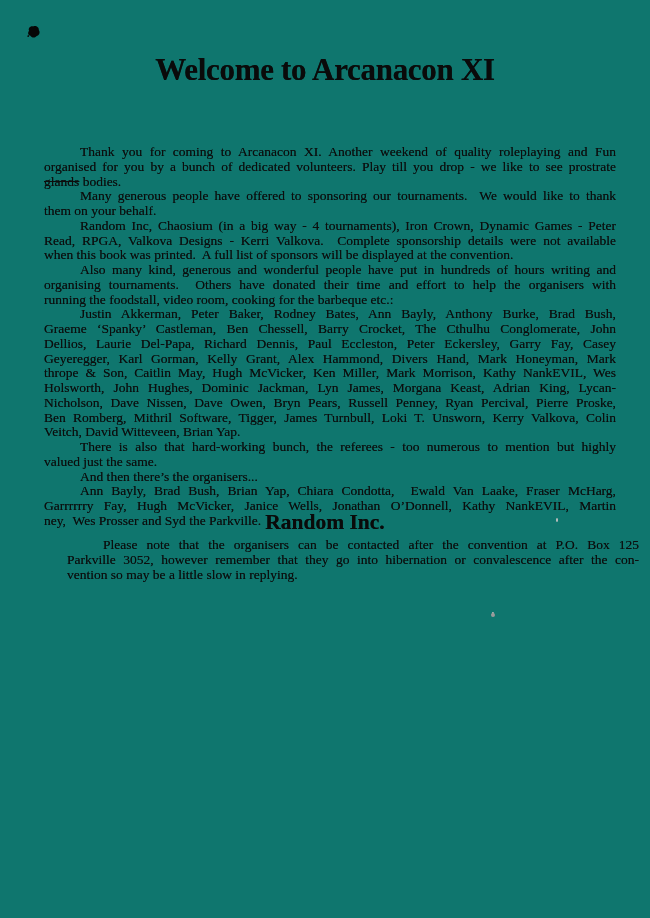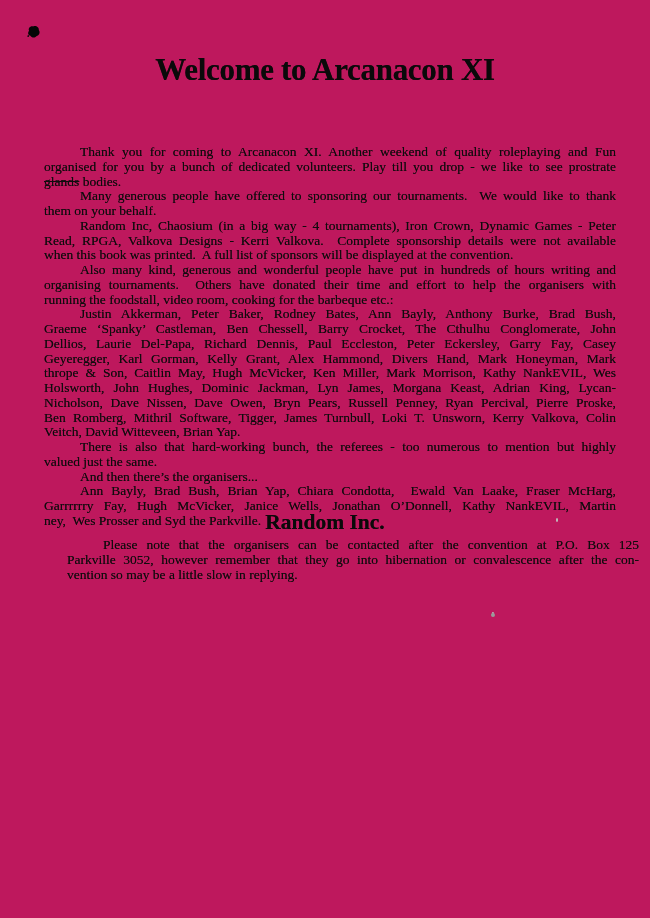--- a/index.html
+++ b/index.html
@@ -5,21 +5,21 @@
   html, body { margin: 0; padding: 0; }
   body {
     width: 650px; height: 918px;
     background: #ffffff;
     font-family: "Liberation Serif", serif;
     overflow: hidden;
   }
   .page {
     position: relative;
     width: 650px; height: 918px;
-    background: #be185d;
+    background: #0f766e;
     color: #0b0b0b;
   }
   .doc-title {
     position: absolute;
     top: 50px; left: 0; width: 650px;
     text-align: center;
     font-size: 31px;
     line-height: 40px;
     font-weight: bold;
     letter-spacing: -0.3px;

